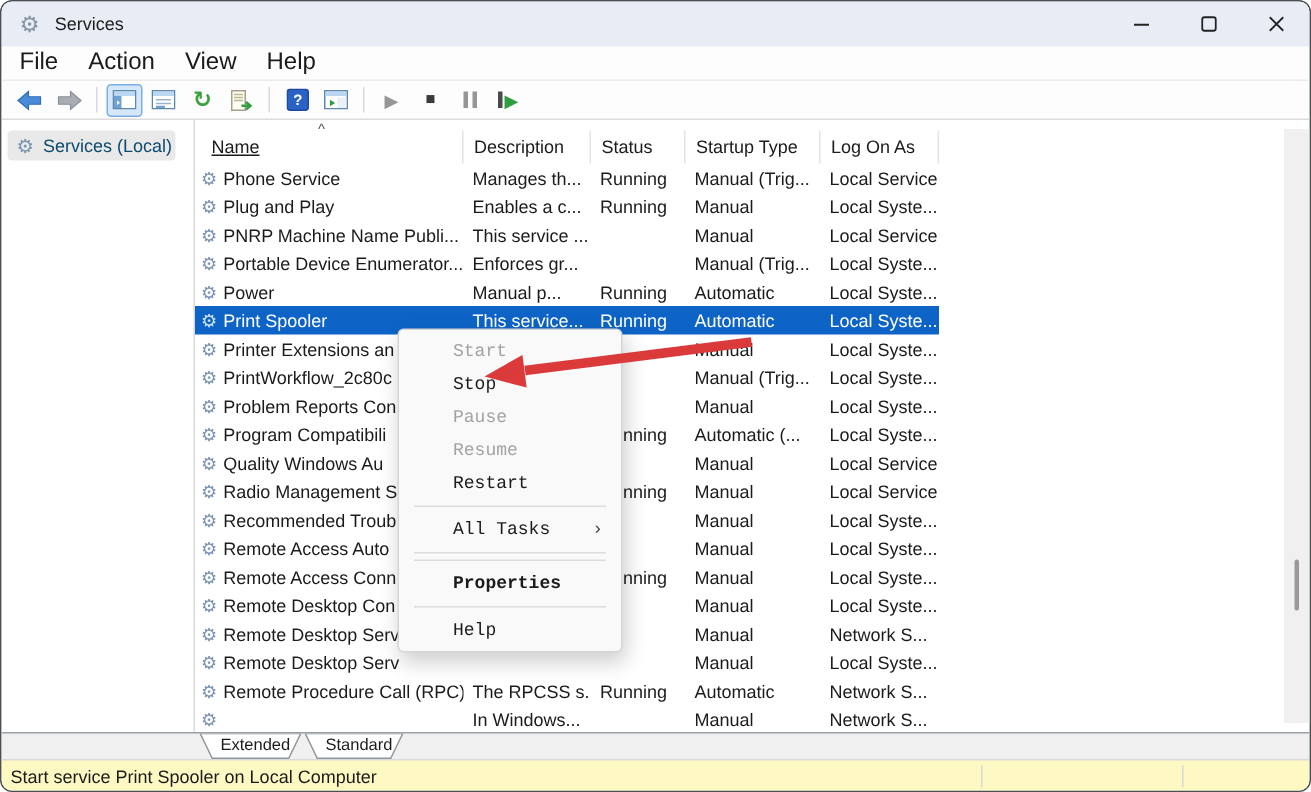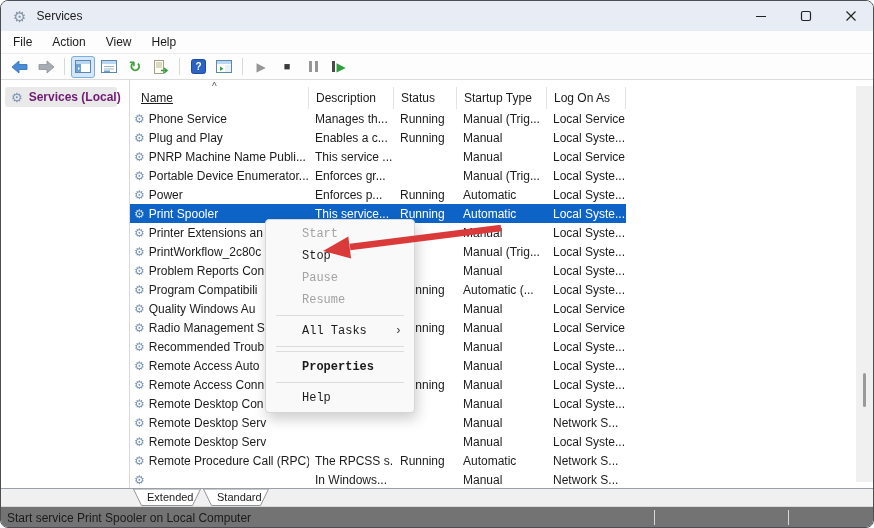--- a/index.html
+++ b/index.html
@@ -10,41 +10,41 @@
   }
   
   .titlebar{ height:30px; background:#e8edf5; display:flex; align-items:center; position:relative; }
   .titlebar .app-icon{ font-size:15px; color:#8494a6; margin:0 10px 0 12px; line-height:1; }
   .titlebar .title{ font-size:12px; color:#1b1b1b; }
   .win-controls{ position:absolute; right:0; top:0; height:30px; display:flex; }
   .win-btn{ width:45px; height:30px; display:flex; align-items:center; justify-content:center; }
   .win-btn svg{ display:block; }
   
   .menubar{ height:23px; background:#fdfdfd; display:flex; align-items:center; padding-left:12px; gap:0; border-bottom:1px solid #ececec; }
-  .menubar .mitem{ font-size:12px; color:#1b1b1b; padding:0 10px; line-height:22px; }
+  .menubar .mitem{ font-size:16px; color:#1b1b1b; padding:0 10px; line-height:22px; }
   .menubar .mitem:first-child{ padding-left:0; }
   
   .toolbar{ height:26px; background:#fdfdfd; display:flex; align-items:center; padding-left:6px; border-bottom:1px solid #dcdcdc; }
   .tbtn{ width:24px; height:22px; display:flex; align-items:center; justify-content:center; border-radius:3px; margin:0 1px; position:relative; }
   .tbtn.toggled{ background:#d5e7f9; border:1px solid #78aee2; }
   .tsep{ width:1px; height:17px; background:#d9d9d9; margin:0 5px; }
   .glyph-refresh{ color:#3da13d; font-size:15px; font-weight:bold; line-height:1; }
   .media-play{ color:#969696; font-size:12px; line-height:1; }
   .media-stop{ color:#3a3a3a; font-size:11px; line-height:1; }
   .pausebars{ display:flex; gap:3px; }
   .pausebars i{ display:block; width:3px; height:11px; background:#969696; }
   .restartwrap{ display:flex; align-items:center; gap:1px; }
   .restartwrap i{ display:block; width:3px; height:11px; background:#4a4a4a; }
   .restartwrap .tri{ color:#2f9e3f; font-size:12px; line-height:1; }
   
   .main{ display:flex; height:408px; }
   .sidebar{ width:129px; border-right:1px solid #d9d9d9; background:#fff; padding-top:7px; }
   .tree-item{ display:flex; align-items:center; gap:6px; margin:0 4px; padding:3px 6px; background:#e9e9e9; border-radius:3px; width:112px; }
   .tree-item .gear{ color:#7c95b3; font-size:13px; line-height:1; }
-  .tree-item .lbl{ font-size:12px; color:#701a75; white-space:nowrap;font-weight:bold; }
+  .tree-item .lbl{ font-size:12px; color:#0c4a6e; white-space:nowrap; }
   .listarea{ position:relative; flex:1; background:#fff; }
   .lheader{ display:grid; grid-template-columns:179px 85px 63px 90px 79px; width:496px; height:22px; margin-top:7px; align-items:center; position:relative; }
   .lheader .hc{ font-size:12px; color:#1b1b1b; border-right:1px solid #e3e3e3; height:22px; line-height:22px; padding-left:7px; white-space:nowrap; overflow:hidden; }
   .lheader .hc.first{ padding-left:11px;text-decoration:underline; }
   .sort-caret{ position:absolute; left:82px; top:-6px; font-size:10px; color:#555; }
   .rows{ width:496px; }
   .row{ display:grid; grid-template-columns:179px 85px 63px 90px 79px; height:19px; align-items:center; font-size:12px; color:#1b1b1b; }
   .row.sel{ background:#0d64c6; color:#fff; }
   .row .cell{ white-space:nowrap; overflow:hidden; padding-left:6px; }
   .row .cname{ display:flex; align-items:center; gap:4px; padding-left:4px; }
@@ -52,21 +52,21 @@
   .row.sel .cname .gear{ color:#cfe0f2; }
   
   .vtrack{ position:absolute; top:6px; right:0; width:17px; height:396px; background:#f0f0f0; }
   .vthumb{ position:absolute; left:7px; top:287px; width:3px; height:34px; background:#9a9a9a; border-radius:2px; }
   
   .tabstrip{ height:18px; background:#f0f0f0; border-top:1px solid #9aa0a6; display:flex; align-items:flex-start; padding-left:132px; position:relative; }
   .tab{ position:relative; height:17px; margin-right:2px; }
   .tab svg{ position:absolute; left:0; top:0; }
   .tab .tlabel{ position:relative; display:block; font-size:11px; color:#1b1b1b; text-align:left; line-height:16px; padding:0 14px; }
   
-  .statusbar{ height:22px; background:#737373; border-top:1px solid #d9d9d9; position:relative; display:flex; align-items:center; }
+  .statusbar{ height:22px; background:#fef9c3; border-top:1px solid #d9d9d9; position:relative; display:flex; align-items:center; }
   .statusbar .stext{ font-size:12px; color:#1b1b1b; padding-left:6px; }
   .sbar-sep{ position:absolute; top:3px; bottom:3px; width:1px; background:#d8d8d8; }
   .sbar-sep.s1{ left:653px; } .sbar-sep.s2{ left:787px; }
   
   .ctxmenu{ position:absolute; left:264px; top:218px; width:150px; background:#f9f9f9; border:1px solid #d6d6d6; border-radius:4px; box-shadow:2px 6px 14px rgba(0,0,0,.20); padding:3px 0; z-index:30;font-family:Liberation Mono, monospace; }
   .mi{ height:22px; display:flex; align-items:center; font-size:12px; color:#1b1b1b; padding-left:36px; position:relative; }
   .mi.disabled{ color:#a3a3a3; }
   .mi.bold{ font-weight:bold; }
   .mi .chev{ display:none; position:absolute; right:12px; font-size:12px; color:#444; }
   .msep{ height:1px; background:#dcdcdc; margin:4px 10px; }
@@ -240,21 +240,21 @@
     <span class="cell">Enforces gr...</span>
     <span class="cell"></span>
     <span class="cell">Manual (Trig...</span>
     <span class="cell">Local Syste...</span>
   </div>
           <div class="row">
     <span class="cell cname">
               <span class="gear">⚙</span>
               <span class="nm">Power</span>
             </span>
-    <span class="cell">Enforces p...</span>
+    <span class="cell">Manual p...</span>
     <span class="cell">Running</span>
     <span class="cell">Automatic</span>
     <span class="cell">Local Syste...</span>
   </div>
           <div class="row sel">
     <span class="cell cname">
               <span class="gear">⚙</span>
               <span class="nm">Print Spooler</span>
             </span>
     <span class="cell">This service...</span>
@@ -439,20 +439,24 @@
 
   </div>
       <div class="mi disabled">
     <span>Pause</span>
 
   </div>
       <div class="mi disabled">
     <span>Resume</span>
 
   </div>
+      <div class="mi">
+    <span>Restart</span>
+
+  </div>
       <div class="msep"></div>
       <div class="mi">
     <span>All Tasks</span>
     <span class="chev" style="display: block;">›</span>
   </div>
       <div class="msep"></div>
       <div class="msep"></div>
       <div class="mi bold">
     <span>Properties</span>
 

